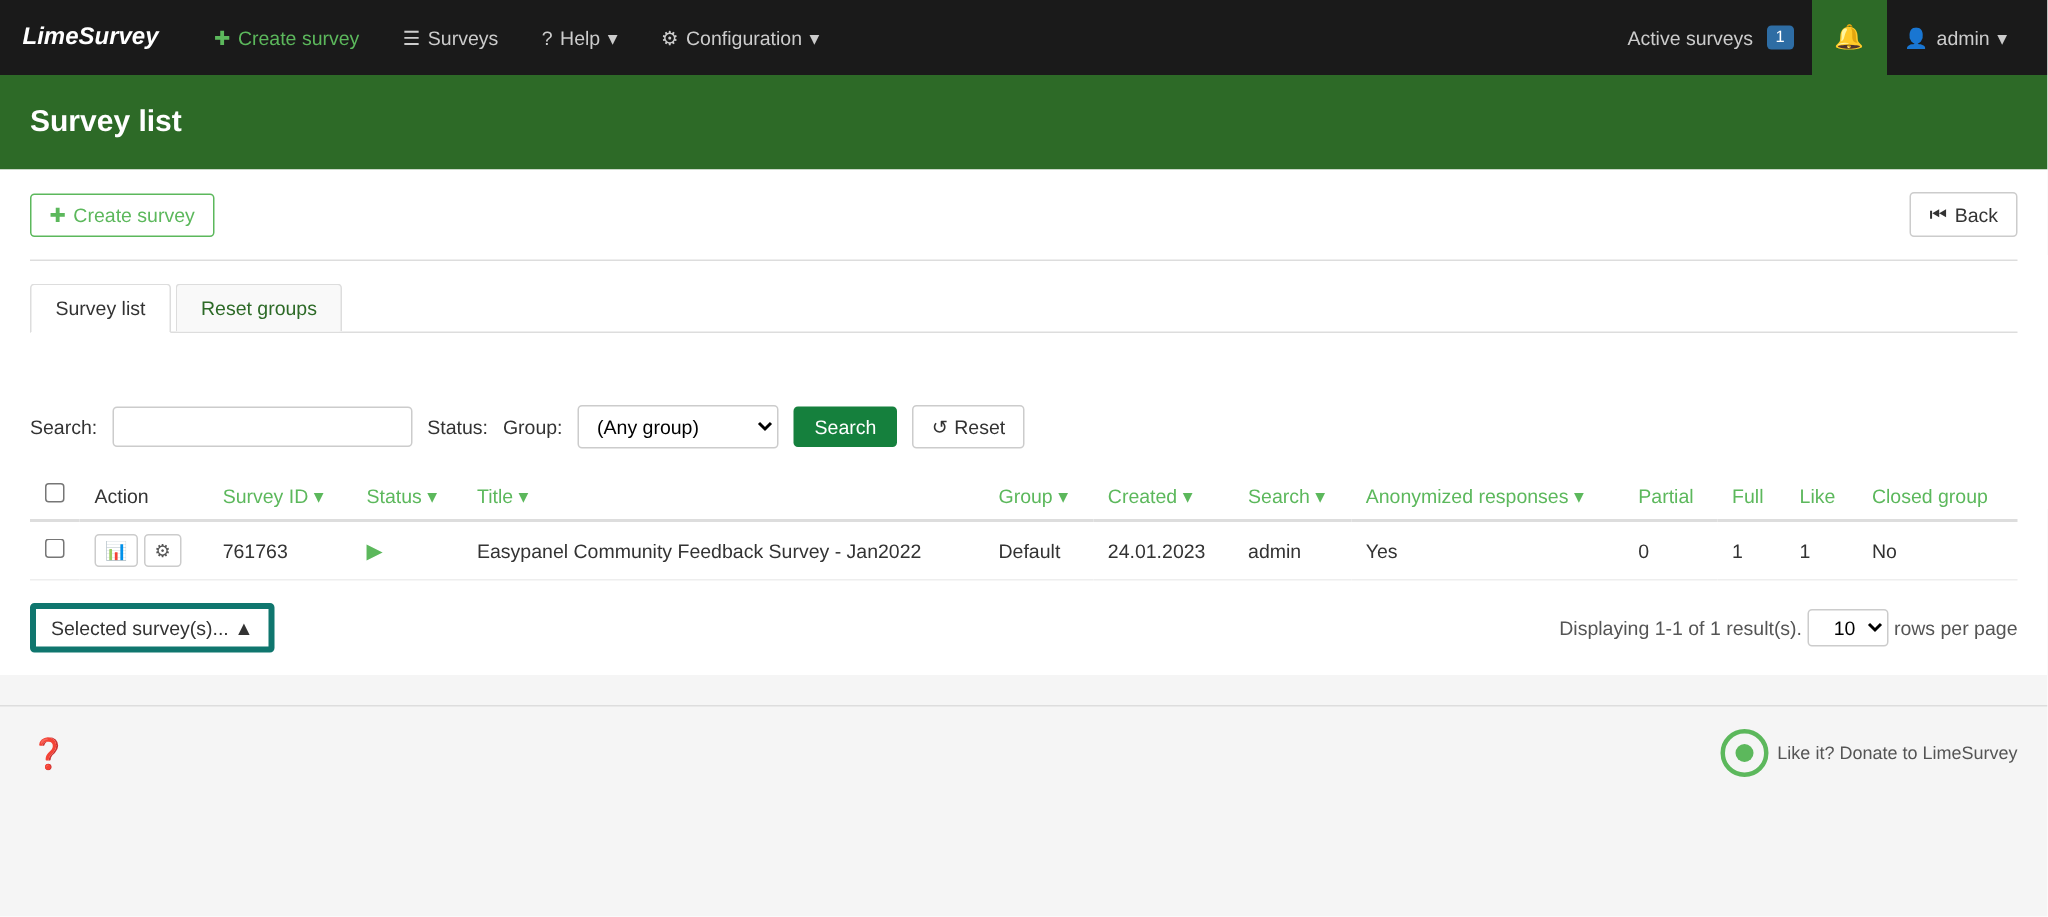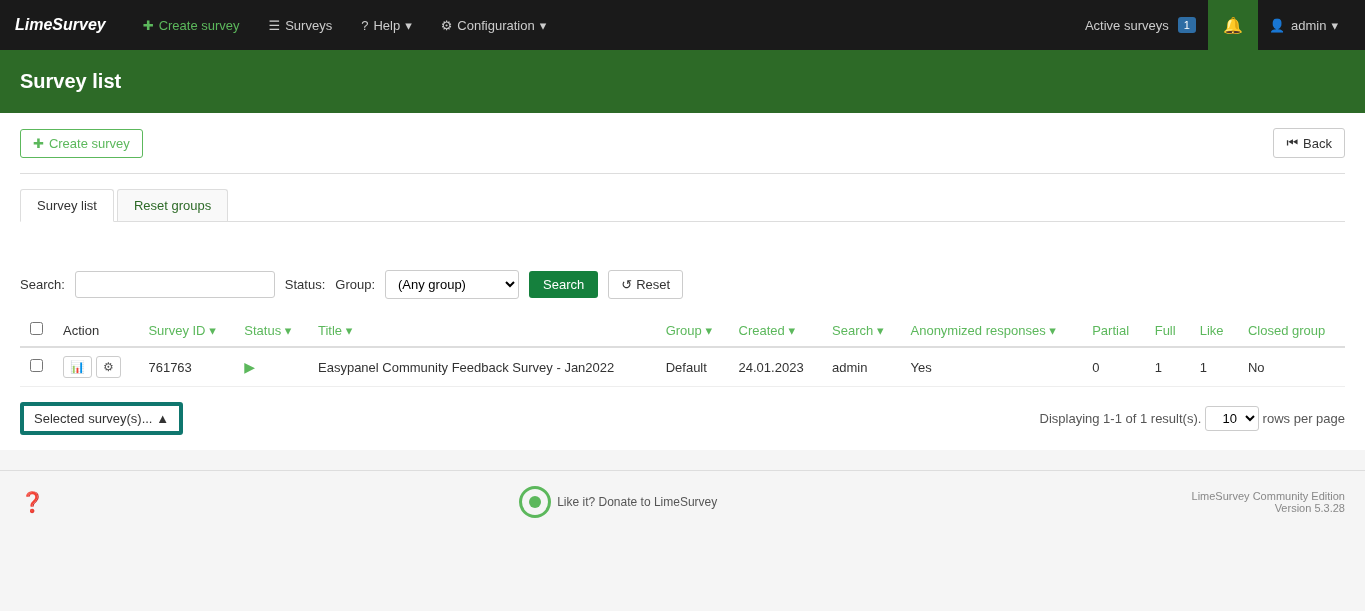--- a/index.html
+++ b/index.html
@@ -490,17 +490,13 @@
 
   <div class="footer-logo">
     <div class="limesurvey-logo">
       <div class="logo-circle">
         <div class="logo-inner"></div>
       </div>
       <span class="footer-logo-text">Like it? Donate to LimeSurvey</span>
     </div>
   </div>
 
-  <div class="footer-version">
-    <div>LimeSurvey Community Edition</div>
-    <div>Version 5.3.28</div>
-  </div>
 </div>
 
 </body></html>

